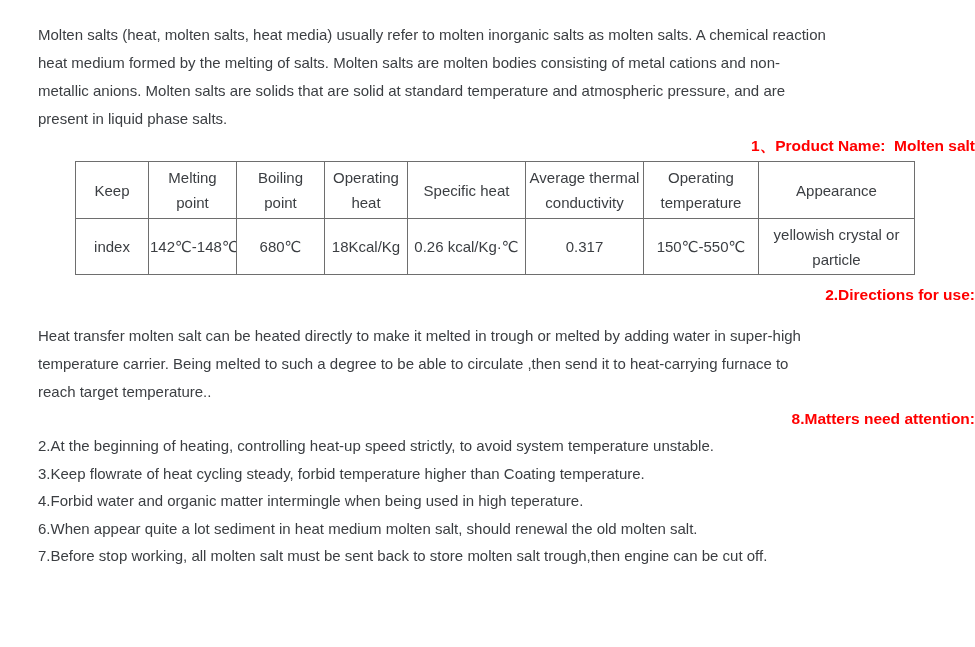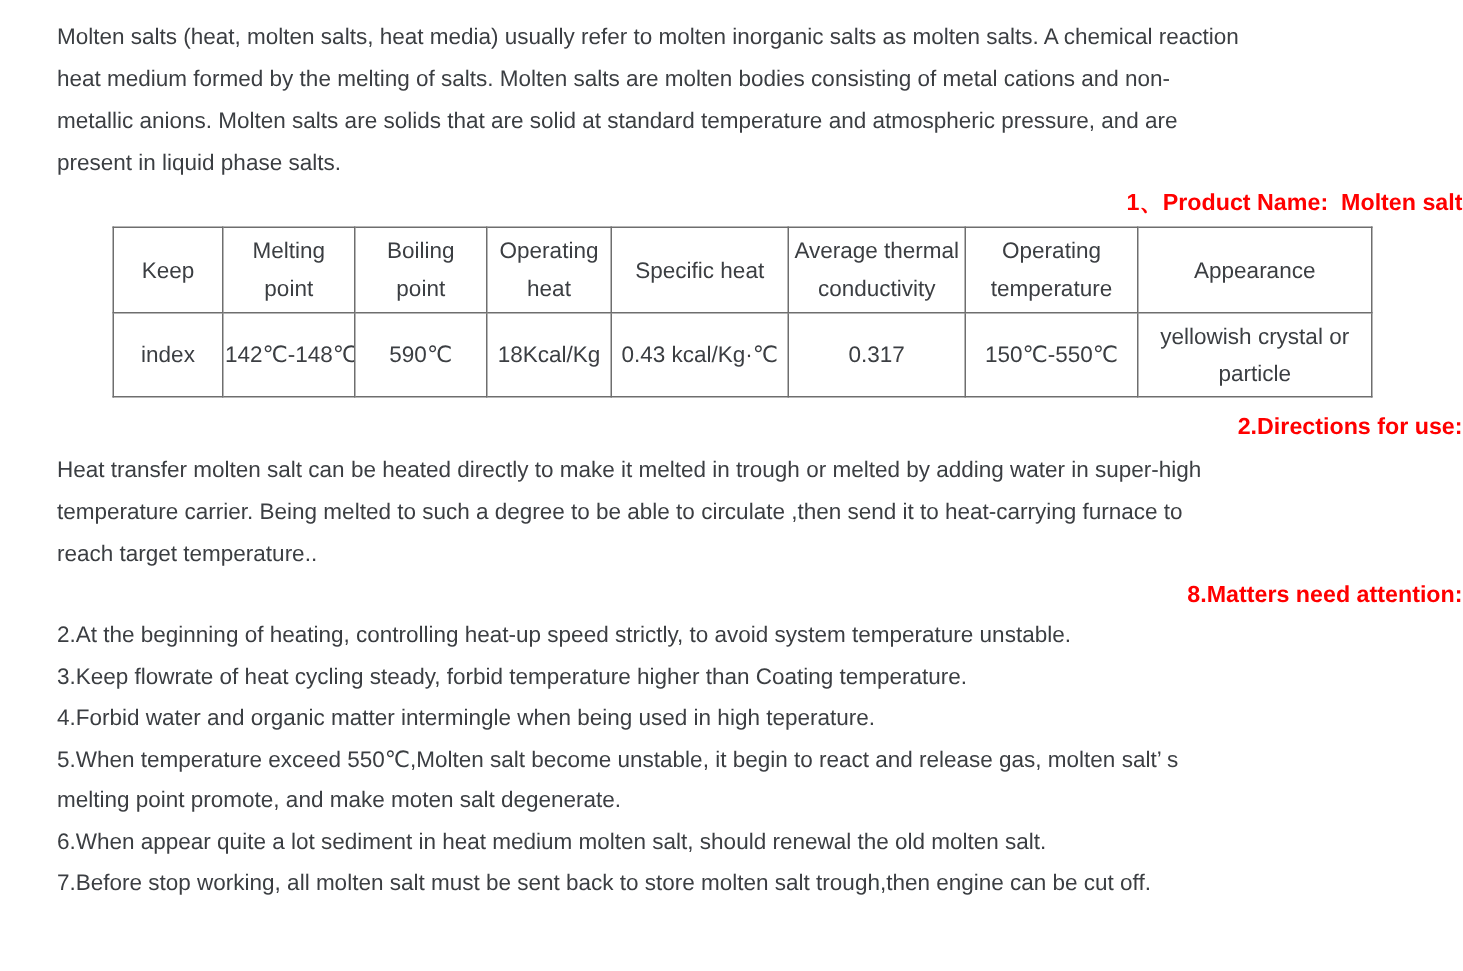--- a/index.html
+++ b/index.html
@@ -8,21 +8,21 @@
     height: 647px;
     overflow: hidden;
     background: #ffffff;
     font-family: "Liberation Sans", "DejaVu Sans", sans-serif;
     font-size: 15px;
     color: #3b3e42;
   }
   .page { padding-top: 5px; }
   .pre { white-space: pre-wrap; }
   .intro {
-    margin: 6px 20px 0 38px;
+    margin: 16px 20px 0 38px;
     line-height: 28px;
   }
   .sec-heading {
     margin: 2px 0 0 8px;
     color: #ff0000;
     font-weight: 700;
     font-size: 15.5px;
     line-height: 22px;
     text-align: right;
   }
@@ -46,21 +46,21 @@
     white-space: pre-line;
     overflow: hidden;
   }
   tr.hdr  { height: 57px; }
   tr.data { height: 56px; }
   .c0 { width: 70px; }  .c1 { width: 85px; }  .c2 { width: 85px; margin-left: 12px; }
   .c3 { width: 80px; }  .c4 { width: 115px; } .c5 { width: 115px; }
   .c6 { width: 112px; } .c7 { width: 153px; }
   .sec2-heading { margin-top: 9px; }
   .body-para {
-    margin: 4px 20px 0 38px;
+    margin: 16px 20px 0 38px;
     line-height: 28px;
   }
   .attn-list { margin: 2px 20px 0 38px; }
   .attn-item { line-height: 27.5px; }
 </style>
 </head>
 <body>
 
 <div class="page">
 
@@ -86,42 +86,40 @@
       <th class="c4">Specific heat</th>
       <th class="c5">Average thermal
 conductivity</th>
       <th class="c6">Operating
 temperature</th>
       <th class="c7">Appearance</th>
     </tr>
     <tr class="data">
       <td>index</td>
       <td>142℃-148℃</td>
-      <td>590℃</td>
+      <td>680℃</td>
       <td>18Kcal/Kg</td>
-      <td>0.43 kcal/Kg·℃</td>
+      <td>0.26 kcal/Kg·℃</td>
       <td>0.317</td>
       <td>150℃-550℃</td>
       <td>yellowish crystal or
 particle</td>
     </tr>
   </tbody>
     </table>
 
   <div class="sec-heading sec2-heading">2.Directions for use:</div>
 
   <div class="body-para pre">Heat transfer molten salt can be heated directly to make it melted in trough or melted by adding water in super-high
 temperature carrier. Being melted to such a degree to be able to circulate ,then send it to heat-carrying furnace to
 reach target temperature..</div>
 
   <div class="sec-heading">8.Matters need attention:</div>
 
   <div class="attn-list">
     <div class="attn-item pre">2.At the beginning of heating, controlling heat-up speed strictly, to avoid system temperature unstable.</div>
     <div class="attn-item pre">3.Keep flowrate of heat cycling steady, forbid temperature higher than Coating temperature.</div>
     <div class="attn-item pre">4.Forbid water and organic matter intermingle when being used in high teperature.</div>
-    <div class="attn-item pre">5.When temperature exceed 550℃,Molten salt become unstable, it begin to react and release gas, molten salt’ s
-melting point promote, and make moten salt degenerate.</div>
     <div class="attn-item pre">6.When appear quite a lot sediment in heat medium molten salt, should renewal the old molten salt.</div>
     <div class="attn-item pre">7.Before stop working, all molten salt must be sent back to store molten salt trough,then engine can be cut off.</div>
   </div>
 
 </div>
 
 </body></html>

